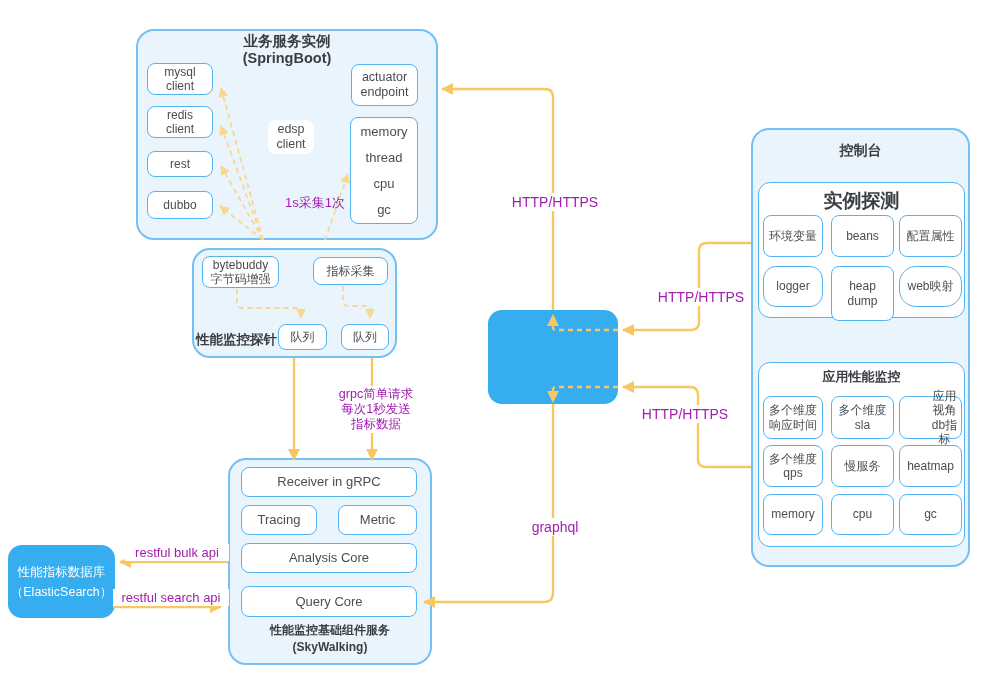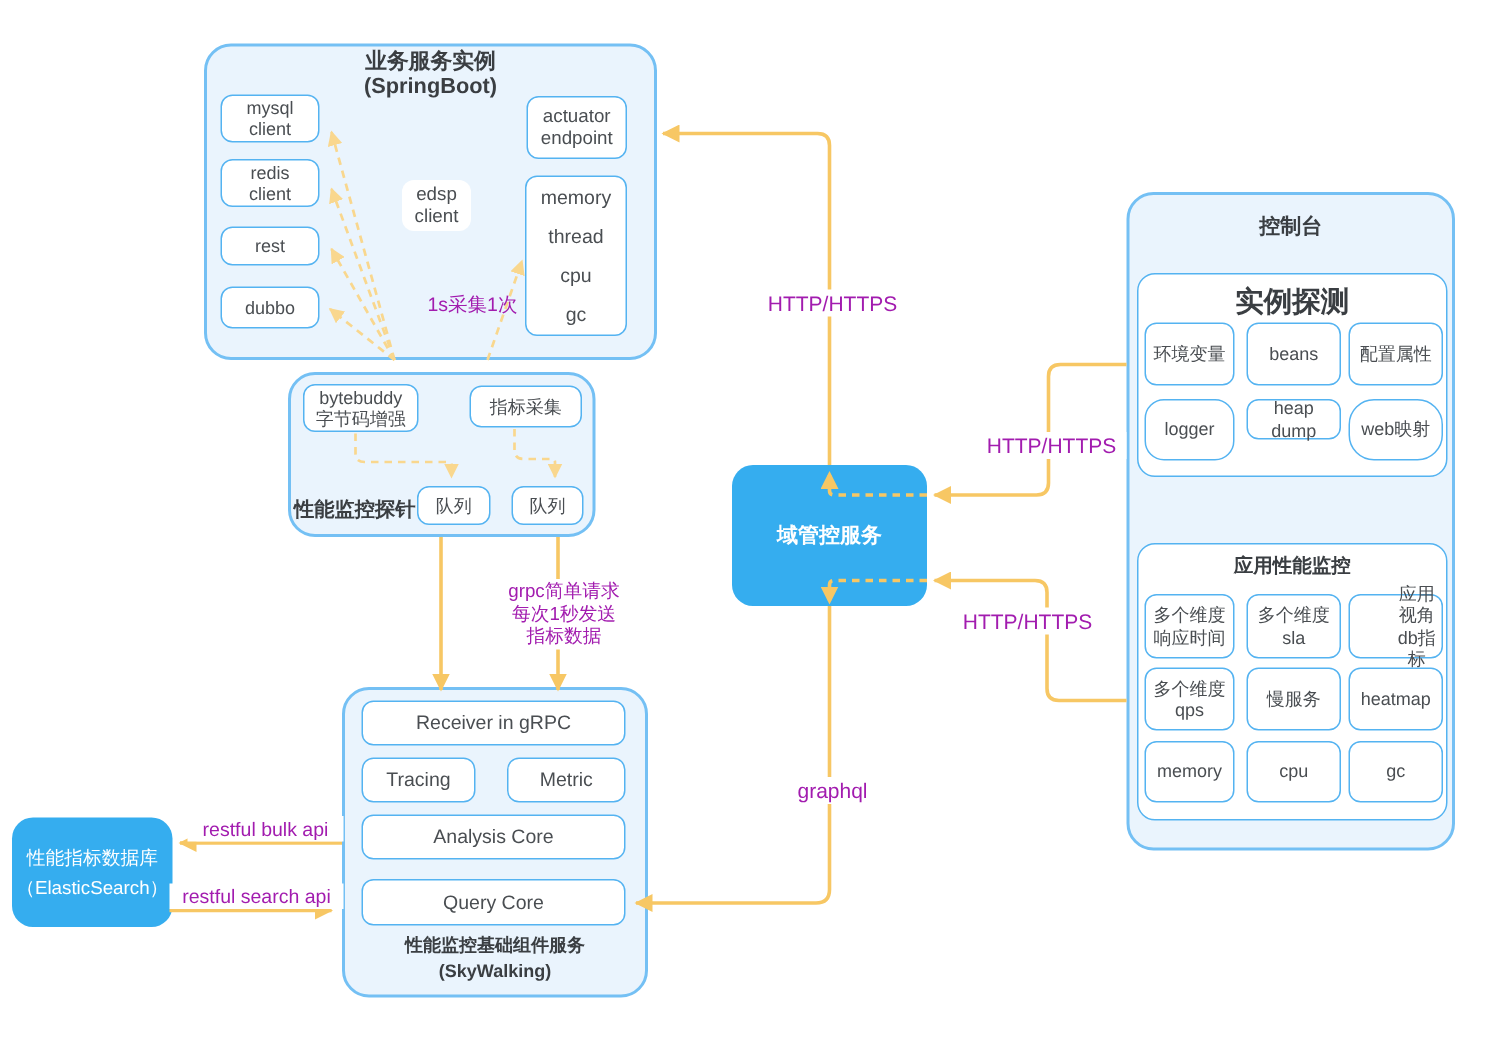--- a/index.html
+++ b/index.html
@@ -87,30 +87,29 @@
 gc</div>
     <div class="elabel" style="left:280px;top:193px;width:66px;font-size:13px;background:transparent;">1s采集1次</div>
 
     <div class="node" style="left:202px;top:256px;width:77px;height:32px;">bytebuddy
 字节码增强</div>
     <div class="node" style="left:313px;top:257px;width:75px;height:28px;">指标采集</div>
     <div class="node" style="left:278px;top:324px;width:49px;height:26px;">队列</div>
     <div class="node" style="left:341px;top:324px;width:48px;height:26px;">队列</div>
     <div class="title" style="left:196px;top:331px;width:82px;font-size:13.5px;text-align:left;">性能监控探针</div>
 
-    <div class="bluetext" style="left:488px;top:310px;width:130px;height:94px;font-size:14px;">域管控服务</div>
 
     <div class="title" style="left:751px;top:142px;width:219px;font-size:14px;">控制台</div>
     <div class="panel" style="left:758px;top:182px;width:207px;height:136px;"></div>
     <div class="title" style="left:758px;top:188px;width:207px;font-size:19px;">实例探测</div>
     <div class="node" style="left:763px;top:215px;width:60px;height:42px;">环境变量</div>
     <div class="node" style="left:831px;top:215px;width:63px;height:42px;">beans</div>
     <div class="node" style="left:899px;top:215px;width:63px;height:42px;">配置属性</div>
     <div class="node" style="left:763px;top:266px;width:60px;height:41px;border-radius:13px;">logger</div>
-    <div class="node" style="left:831px;top:266px;width:63px;height:27px;">heap
+    <div class="node" style="left:831px;top:266px;width:63px;height:55px;">heap
 dump</div>
     <div class="node" style="left:899px;top:266px;width:63px;height:41px;border-radius:17px;">web映射</div>
 
     <div class="panel" style="left:758px;top:362px;width:207px;height:185px;"></div>
     <div class="title" style="left:758px;top:368px;width:207px;font-size:13px;">应用性能监控</div>
     <div class="node" style="left:763px;top:396px;width:60px;height:43px;">多个维度
 响应时间</div>
     <div class="node" style="left:831px;top:396px;width:63px;height:43px;">多个维度
 sla</div>
     <div class="node" style="left:899px;top:396px;width:63px;height:43px;padding-left:28px;">应用视角

